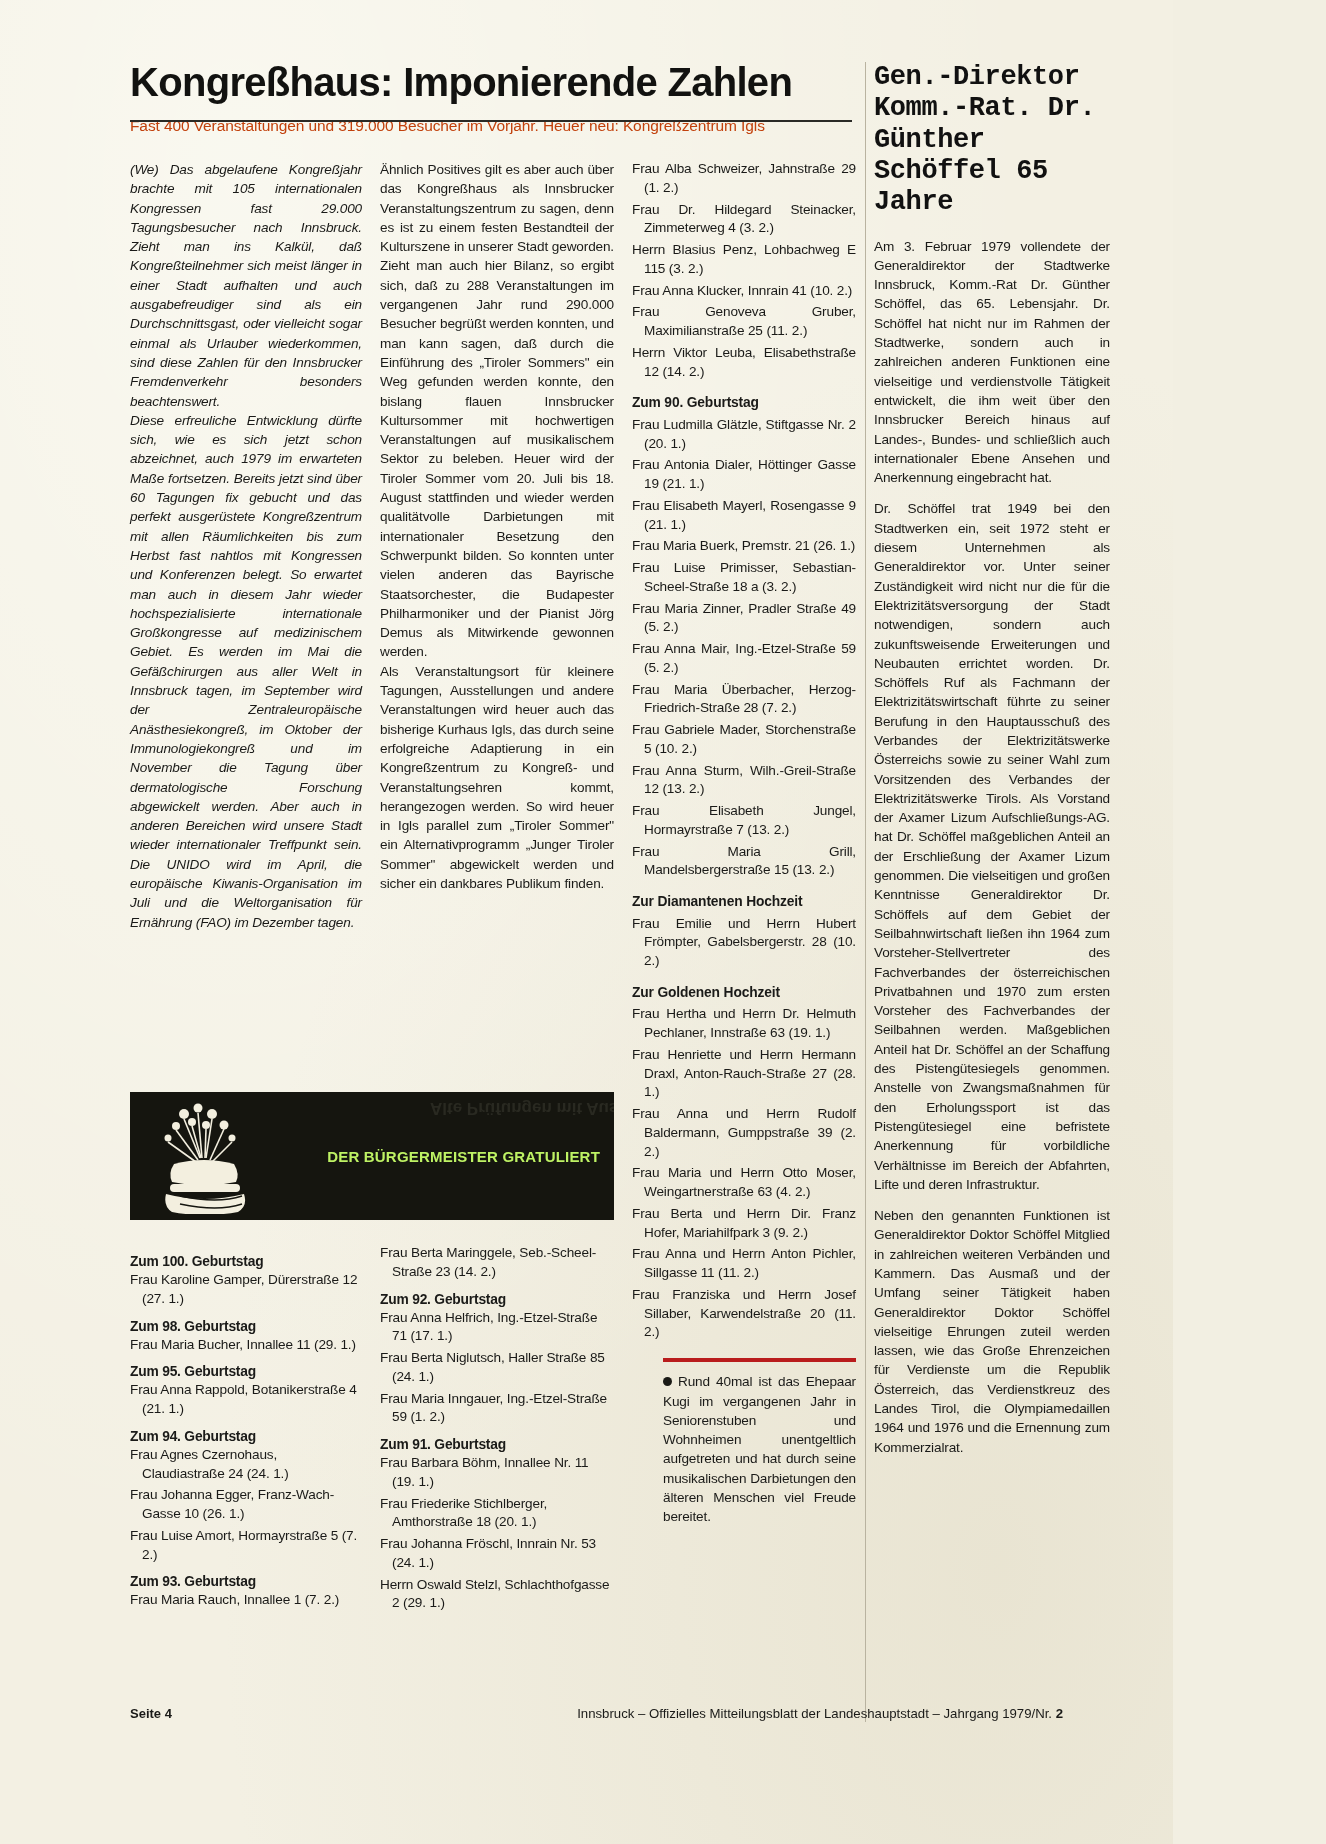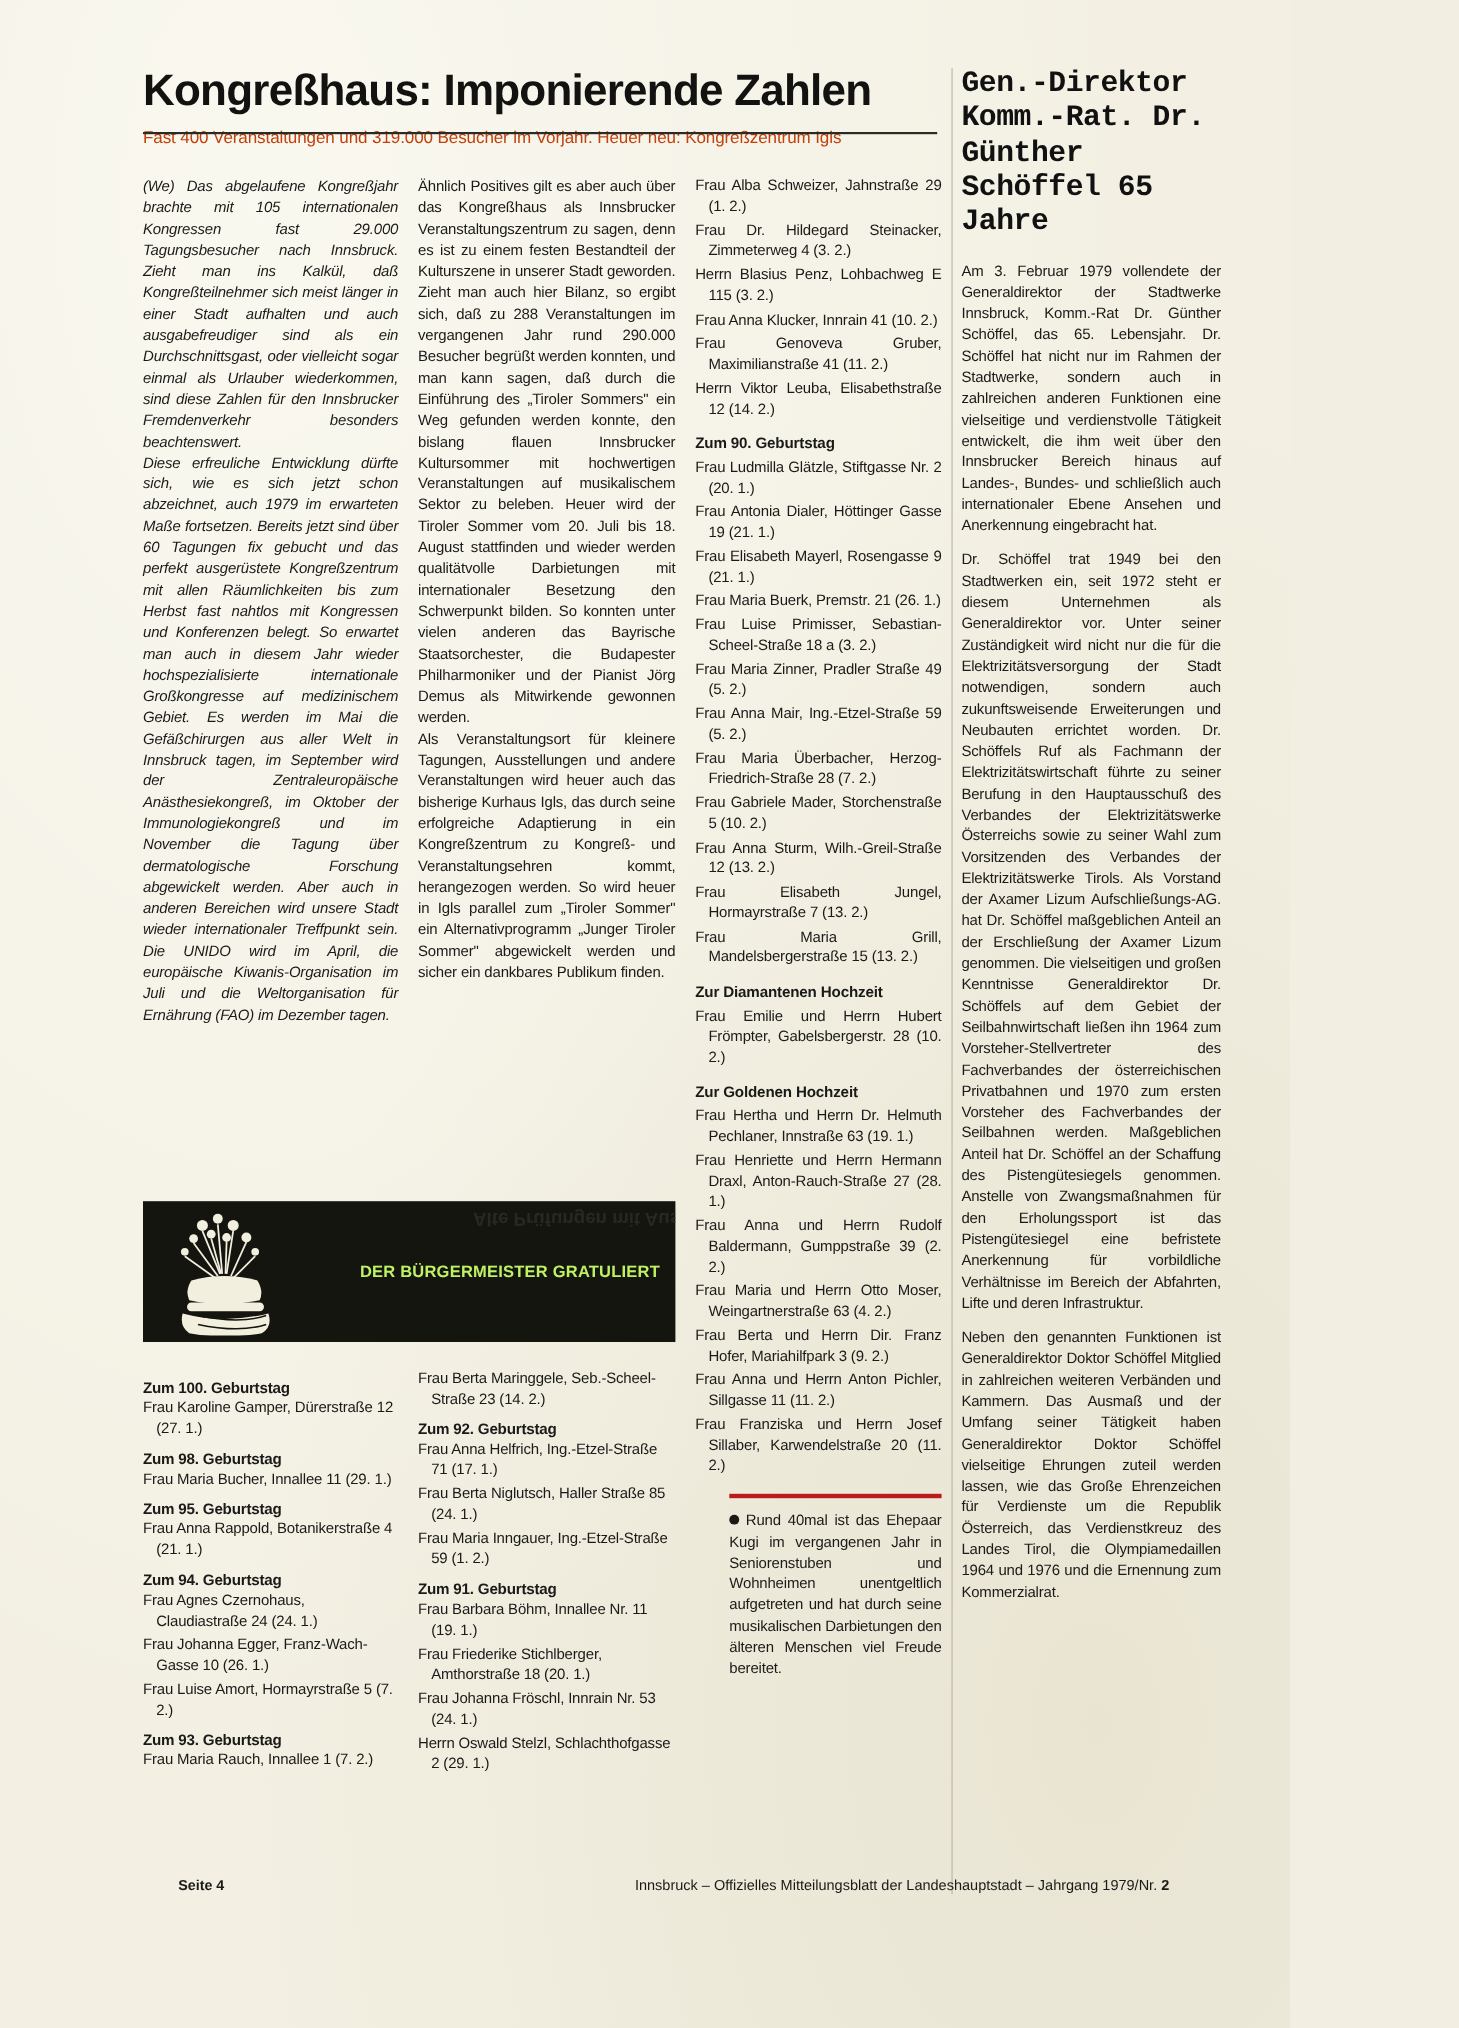--- a/index.html
+++ b/index.html
@@ -199,21 +199,20 @@
   }
 
   
   .footer {
     position: absolute;
     left: 130px;
     right: 110px;
     top: 1706px;
     height: 28px;
     font-size: 13.5px;
-    margin-left: 32px;
   }
   .footer-left {
     position: absolute; left: 0; top: 0;
     font-weight: bold;
     font-size: 13px;
   }
   .footer-right {
     position: absolute; right: 0; top: 0;
     font-size: 13.2px;
     white-space: nowrap;
@@ -254,21 +253,21 @@
       <p>Ähnlich Positives gilt es aber auch über das Kongreßhaus als Innsbrucker Veranstaltungszentrum zu sagen, denn es ist zu einem festen Bestandteil der Kulturszene in unserer Stadt geworden. Zieht man auch hier Bilanz, so ergibt sich, daß zu 288 Veranstaltungen im vergangenen Jahr rund 290.000 Besucher begrüßt werden konnten, und man kann sagen, daß durch die Einführung des „Tiroler Sommers" ein Weg gefunden werden konnte, den bislang flauen Innsbrucker Kultursommer mit hochwertigen Veranstaltungen auf musikalischem Sektor zu beleben. Heuer wird der Tiroler Sommer vom 20. Juli bis 18. August stattfinden und wieder werden qualitätvolle Darbietungen mit internationaler Besetzung den Schwerpunkt bilden. So konnten unter vielen anderen das Bayrische Staatsorchester, die Budapester Philharmoniker und der Pianist Jörg Demus als Mitwirkende gewonnen werden.</p>
       <p style="margin-top:0">Als Veranstaltungsort für kleinere Tagungen, Ausstellungen und andere Veranstaltungen wird heuer auch das bisherige Kurhaus Igls, das durch seine erfolgreiche Adaptierung in ein Kongreßzentrum zu Kongreß- und Veranstaltungsehren kommt, herangezogen werden. So wird heuer in Igls parallel zum „Tiroler Sommer" ein Alternativprogramm „Junger Tiroler Sommer" abgewickelt werden und sicher ein dankbares Publikum finden.</p>
     </div>
 
     <div class="col" id="col3">
       <div>
         <div class="entry hang">Frau Alba Schweizer, Jahnstraße 29 (1. 2.)</div>
         <div class="entry hang">Frau Dr. Hildegard Steinacker, Zimmeterweg 4 (3. 2.)</div>
         <div class="entry hang">Herrn Blasius Penz, Lohbachweg E 115 (3. 2.)</div>
         <div class="entry hang">Frau Anna Klucker, Innrain 41 (10. 2.)</div>
-        <div class="entry hang">Frau Genoveva Gruber, Maximilianstraße 41 (11. 2.)</div>
+        <div class="entry hang">Frau Genoveva Gruber, Maximilianstraße 25 (11. 2.)</div>
         <div class="entry hang">Herrn Viktor Leuba, Elisabethstraße 12 (14. 2.)</div>
       </div>
 
       <div class="sec-head">Zum 90. Geburtstag</div>
       <div>
         <div class="entry hang">Frau Ludmilla Glätzle, Stiftgasse Nr. 2 (20. 1.)</div>
         <div class="entry hang">Frau Antonia Dialer, Höttinger Gasse 19 (21. 1.)</div>
         <div class="entry hang">Frau Elisabeth Mayerl, Rosengasse 9 (21. 1.)</div>
         <div class="entry hang">Frau Maria Buerk, Premstr. 21 (26. 1.)</div>
         <div class="entry hang">Frau Luise Primisser, Sebastian-Scheel-Straße 18 a (3. 2.)</div>

